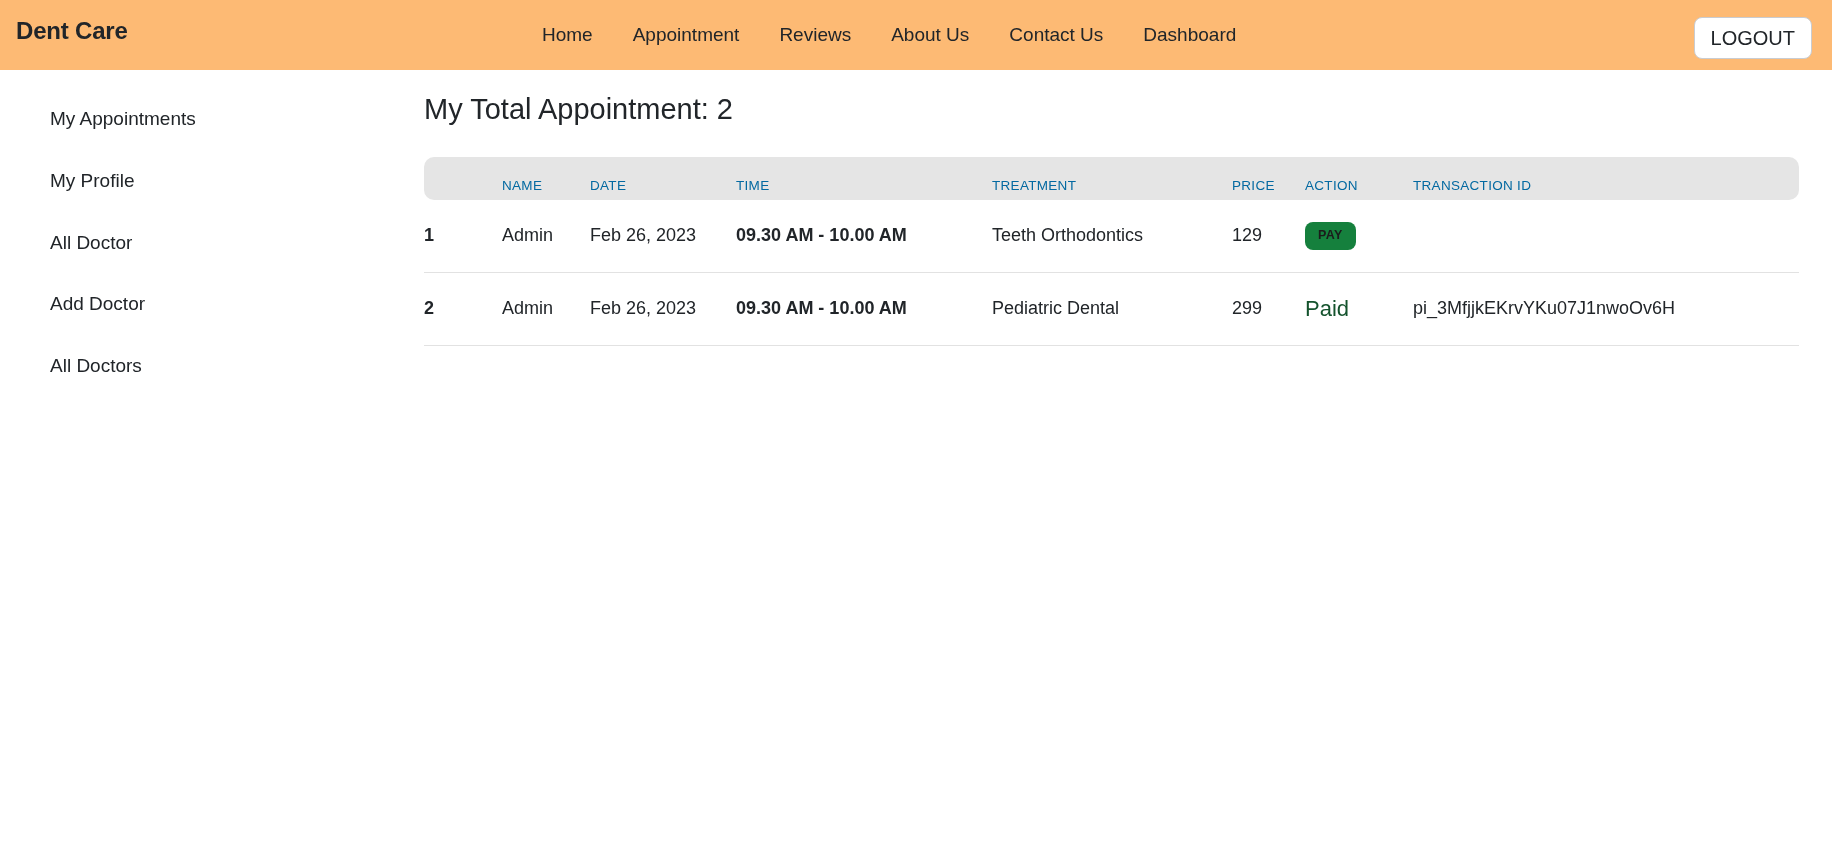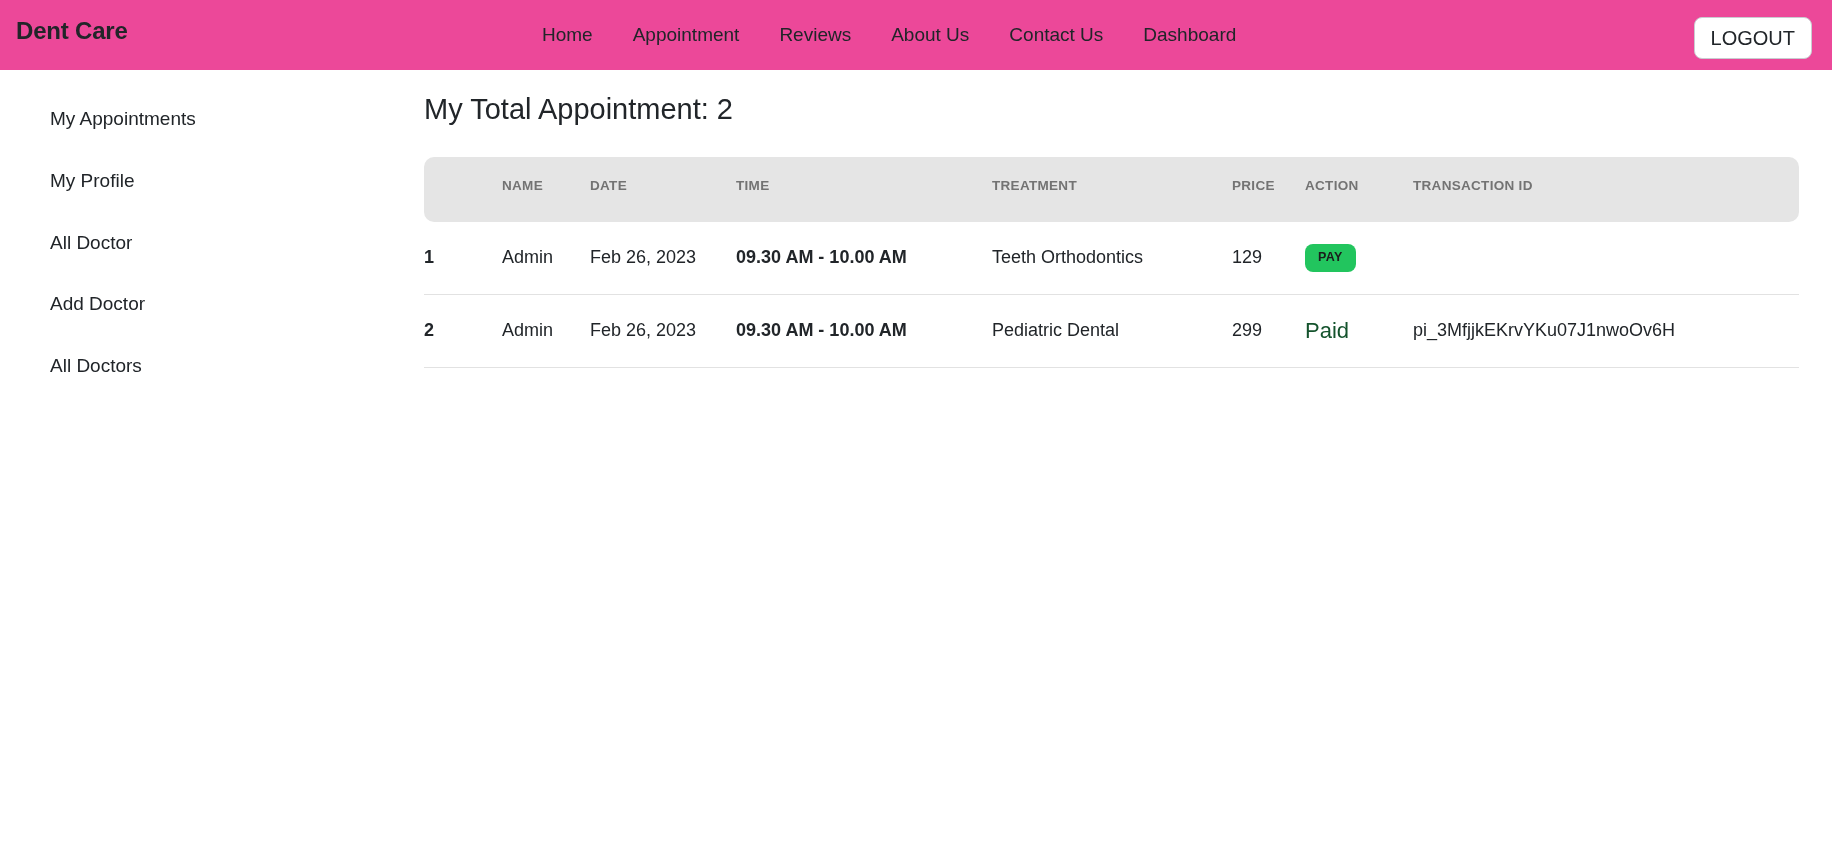--- a/index.html
+++ b/index.html
@@ -12,21 +12,21 @@
     font-family: "Liberation Sans", sans-serif;
     color: #212529;
     overflow: hidden;
   }
 
   
   .navbar {
     position: relative;
     height: 70px;
     width: 100%;
-    background: #ec4899;
+    background: #fdba74;
     display: flex;
     align-items: center;
   }
   .brand {
     position: absolute;
     left: 16px;
     top: 19px;
     font-size: 24px;
     font-weight: 700;
     color: #212529;
@@ -116,24 +116,24 @@
     border-top-left-radius: 10px;
     border-bottom-left-radius: 10px;
   }
   table.appt-table thead th:last-child {
     border-top-right-radius: 10px;
     border-bottom-right-radius: 10px;
   }
   table.appt-table th {
     text-align: left;
     font-size: 13.5px;
-    font-weight: 700;
+    font-weight: 400;
     letter-spacing: 0.3px;
-    color: #737373;
-    padding: 21px 0 29px 0;
+    color: #0369a1;
+    padding: 21px 0 7px 0;
     text-transform: uppercase;
     vertical-align: middle;
   }
   table.appt-table td {
     font-size: 18px;
     color: #212529;
     padding: 22px 0 22px 0;
     vertical-align: middle;
     border-bottom: 1px solid #e2e2e2;
     line-height: 1.3;
@@ -146,21 +146,21 @@
   td.col-name, th.col-name { width: 88px; }
   td.col-date, th.col-date { width: 146px; }
   td.col-time, th.col-time { width: 256px; font-weight: bold; }
   td.col-treatment, th.col-treatment { width: 240px; }
   td.col-price, th.col-price { width: 73px; }
   td.col-action, th.col-action { width: 108px; }
   td.col-txn, th.col-txn { width: auto; }
 
   .pay-btn {
     display: inline-block;
-    background: #22c55e;
+    background: #15803d;
     color: #1b1b1b;
     border: none;
     border-radius: 8px;
     font-size: 12.5px;
     font-weight: 700;
     letter-spacing: 0.3px;
     padding: 7px 13px;
     cursor: pointer;
     line-height: 1.1;
     font-family: "Liberation Sans", sans-serif;

